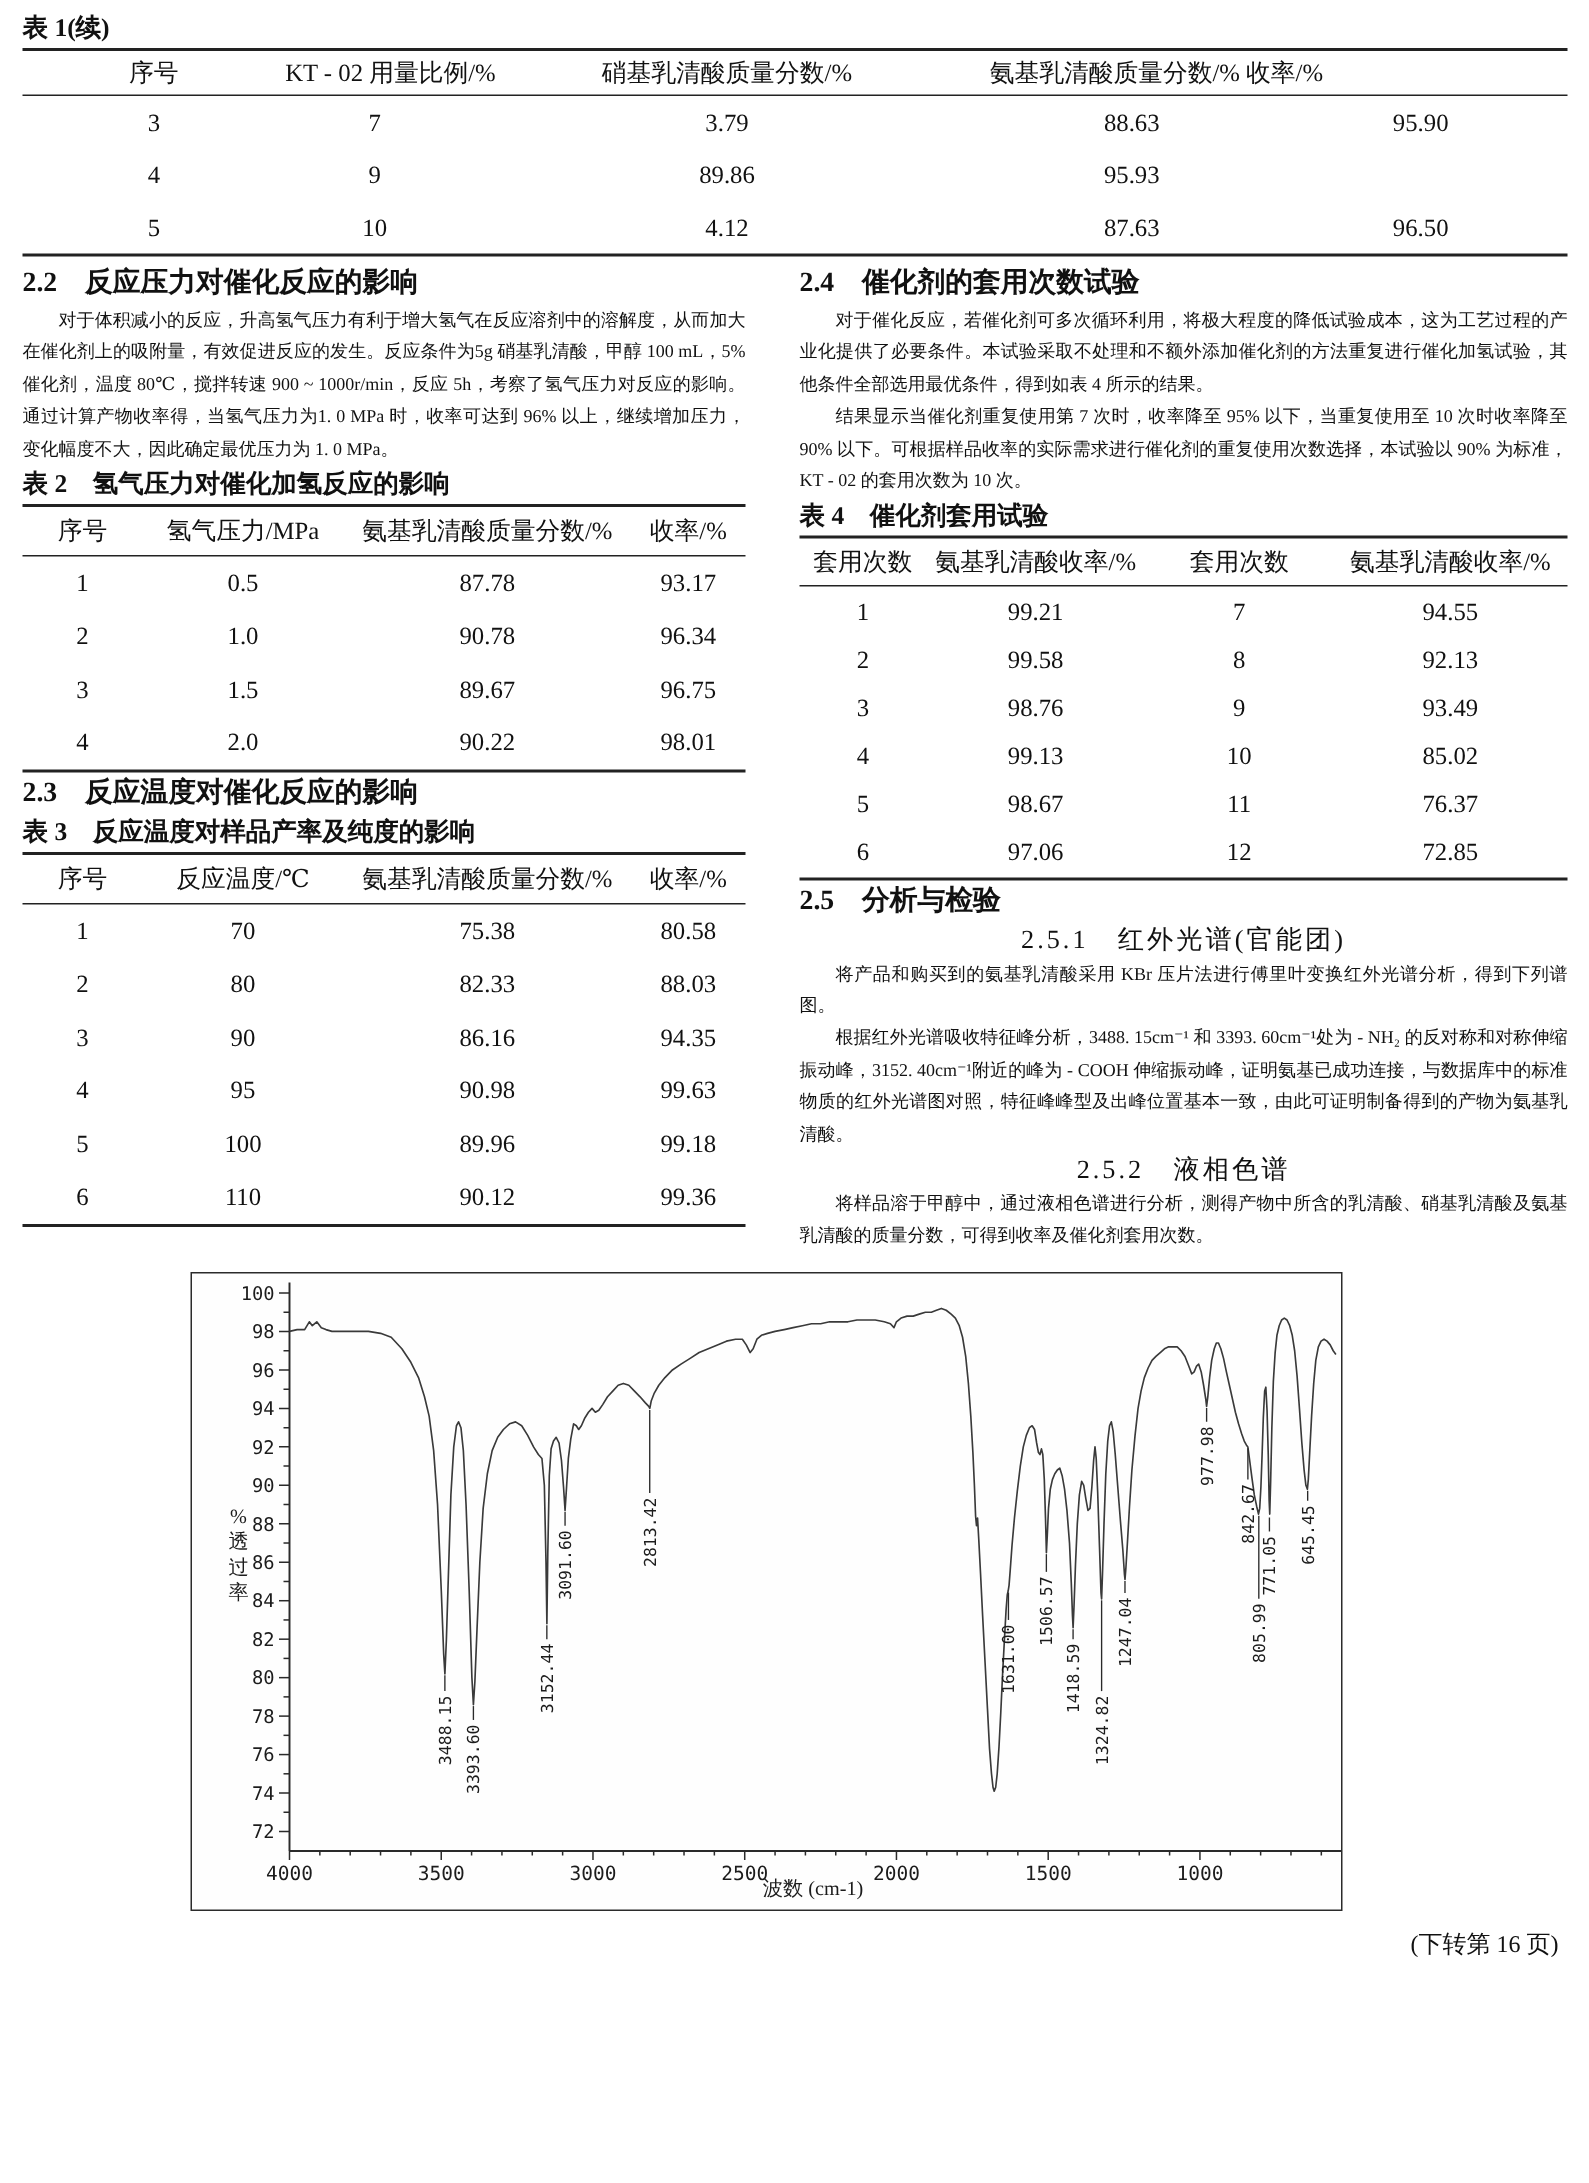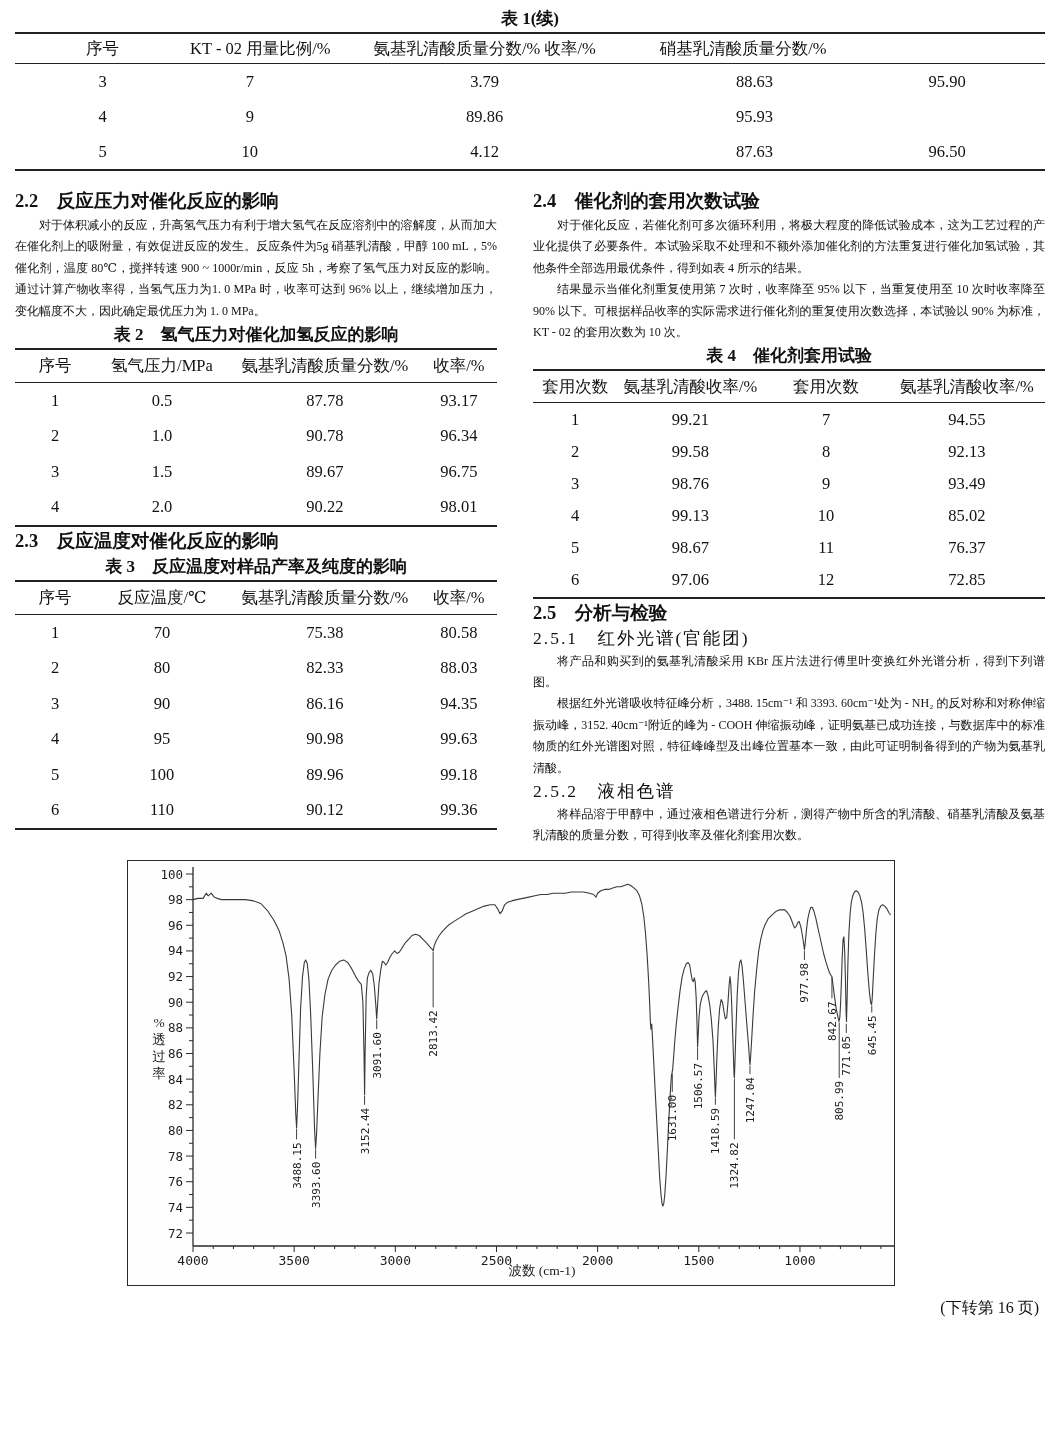--- a/index.html
+++ b/index.html
@@ -3,64 +3,64 @@
 <meta charset="utf-8">
 <style>
   html,body{margin:0;padding:0;background:#ffffff;}
   .page{
     width:1059px;height:1455px;box-sizing:border-box;
     padding:6px 14px 8px 15px;
     font-family:"Liberation Serif","DejaVu Serif",serif;
     color:#111;background:#fff;position:relative;overflow:hidden;
   }
   
-  .tcap{ text-align:center;font-weight:bold;font-size:17px;line-height:24px;margin:1px 0; }
+  .tcap{ text-align:left;font-weight:bold;font-size:17px;line-height:24px;margin:1px 0; }
   
   .ptable{ width:100%;border-top:2.5px solid #222;border-bottom:2.5px solid #222; }
   .t-head{ border-bottom:1.5px solid #222;font-size:16.5px; }
   .t-head,.t-row{ display:grid;align-items:center; }
   .t-cell{ text-align:center;white-space:nowrap;overflow:visible; }
   .t-row{ font-size:16.5px; }
   
   .t1 .t-row{ grid-template-columns:17% 11.6% 34% 18.4% 19%;height:35px; }
   .t1 .t-head{ grid-template-columns:17% 11.6% 34% 37.4%;height:29px; }
   .t1 .t-head .t-cell:last-child{ text-align:left; }
   
   .t23 .t-head,.t23 .t-row{ grid-template-columns:16.6% 27.8% 39.8% 15.8%; }
   .t23 .t-head{ height:32px; } .t23 .t-row{ height:35.5px; }
   
   .t4 .t-head,.t4 .t-row{ grid-template-columns:16.5% 28.5% 24.5% 30.5%; }
   .t4 .t-head{ height:31px;font-family:Liberation Serif, serif; } .t4 .t-row{ height:32.2px; }
   
-  .two-col{ display:flex;gap:36px;margin-top:16px; }
+  .two-col{ display:flex;gap:36px;margin-top:4px; }
   .col-l{ width:482px;flex:none; }
   .col-r{ width:512px;flex:none; }
   .sec-h{ font-weight:bold;font-size:18.5px;line-height:25px;margin:2px 0 1px 0;white-space:nowrap; }
-  .sub-h{ font-size:17.5px;line-height:23px;margin:1px 0;letter-spacing:2px;white-space:nowrap; }
+  .sub-h{ font-size:17.5px;line-height:23px;margin:1px 0;letter-spacing:2px;white-space:nowrap;text-align:center; }
   .para{ font-size:12px;line-height:21.4px;text-align:justify;text-indent:2em;margin:0;
          letter-spacing:0px; }
   
   .figure-box{ margin:13px 0 0 112px;width:768px;height:426px;box-sizing:border-box;
                border:1px solid #2b2b2b;background:#fefefe; }
   .footer-line{ text-align:right;font-size:16px;margin-top:12px;padding-right:6px; }
   svg text{ font-family:"DejaVu Sans Mono","Liberation Mono",monospace;fill:#1c1c1c; }
   svg .cjk{ font-family:"Liberation Serif","DejaVu Serif",serif; }
 </style>
 </head>
 <body>
 
 <div class="page">
 
   <div class="tcap">表 1(续)</div>
   <div class="ptable t1">
       <div class="t-head">
         <div class="t-cell">序号</div>
         <div class="t-cell">KT - 02 用量比例/%</div>
+        <div class="t-cell">硝基乳清酸质量分数/%</div>
         <div class="t-cell">氨基乳清酸质量分数/% 收率/%</div>
-        <div class="t-cell">硝基乳清酸质量分数/%</div>
       </div>
       <div class="t-row">
         <div class="t-cell">3</div>
         <div class="t-cell">7</div>
         <div class="t-cell">3.79</div>
         <div class="t-cell">88.63</div>
         <div class="t-cell">95.90</div>
       </div>
       <div class="t-row">
         <div class="t-cell">4</div>

